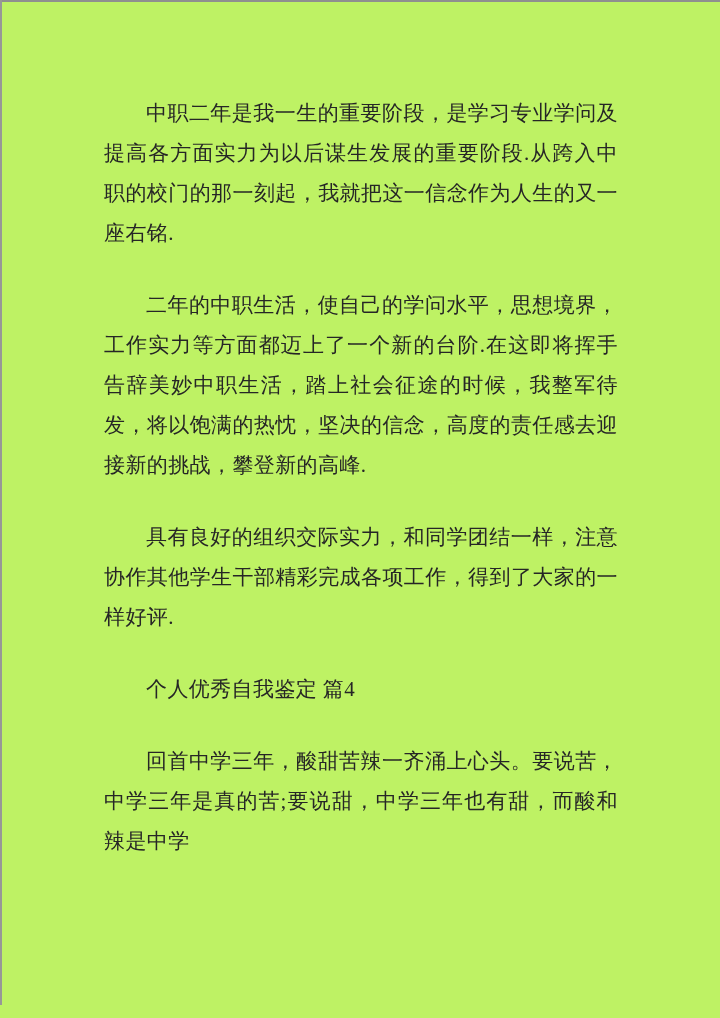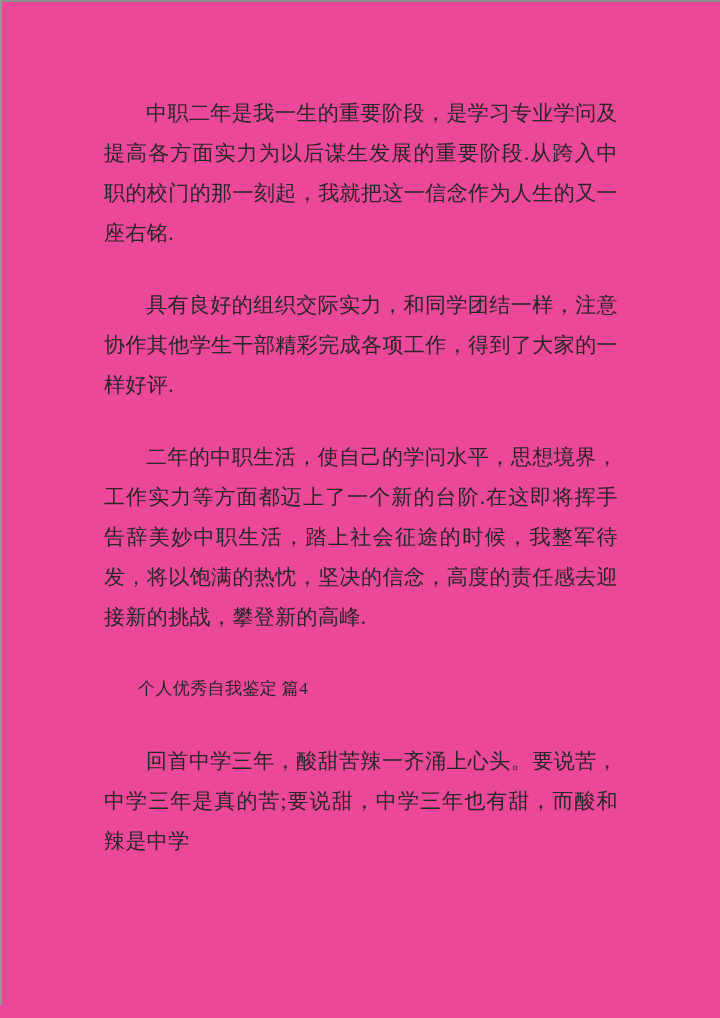--- a/index.html
+++ b/index.html
@@ -7,21 +7,21 @@
     width: 720px;
     height: 1018px;
     background: #ffffff;
     overflow: hidden;
     font-family: "Liberation Serif", "DejaVu Serif", serif;
   }
   .page {
     position: relative;
     width: 720px;
     height: 1018px;
-    background: #ec4899;
+    background: #bef264;
   }
   
   .edge-top {
     position: absolute;
     top: 0; left: 0;
     width: 720px; height: 2px;
     background: #8f8f8f;
   }
   .edge-left {
     position: absolute;
@@ -40,39 +40,39 @@
     font-size: 21px;
     line-height: 40px;
     text-align: justify;
     text-justify: inter-character;
     text-indent: 2em;
     margin-bottom: 32px;
     letter-spacing: 0.4px;
   }
   .para:last-child { margin-bottom: 0; }
   .section-heading {
-    font-size: 17px;
+    font-size: 21px;
     line-height: 40px;
     text-indent: 2em;
     margin-bottom: 32px;
     letter-spacing: 0.4px;
   }
 </style>
 </head>
 <body>
 
 <div class="page">
   <div class="edge-top"></div>
   <div class="edge-left"></div>
 
   <div class="content">
     <p class="para">中职二年是我一生的重要阶段，是学习专业学问及提高各方面实力为以后谋生发展的重要阶段.从跨入中职的校门的那一刻起，我就把这一信念作为人生的又一座右铭.</p>
 
 
+    <p class="para">二年的中职生活，使自己的学问水平，思想境界，工作实力等方面都迈上了一个新的台阶.在这即将挥手告辞美妙中职生活，踏上社会征途的时候，我整军待发，将以饱满的热忱，坚决的信念，高度的责任感去迎接新的挑战，攀登新的高峰.</p>
+
     <p class="para">具有良好的组织交际实力，和同学团结一样，注意协作其他学生干部精彩完成各项工作，得到了大家的一样好评.</p>
-
-    <p class="para">二年的中职生活，使自己的学问水平，思想境界，工作实力等方面都迈上了一个新的台阶.在这即将挥手告辞美妙中职生活，踏上社会征途的时候，我整军待发，将以饱满的热忱，坚决的信念，高度的责任感去迎接新的挑战，攀登新的高峰.</p>
 
     <div class="section-heading">个人优秀自我鉴定 篇4</div>
 
     <p class="para">回首中学三年，酸甜苦辣一齐涌上心头。要说苦，中学三年是真的苦;要说甜，中学三年也有甜，而酸和辣是中学</p>
   </div>
 </div>
 
 </body></html>

